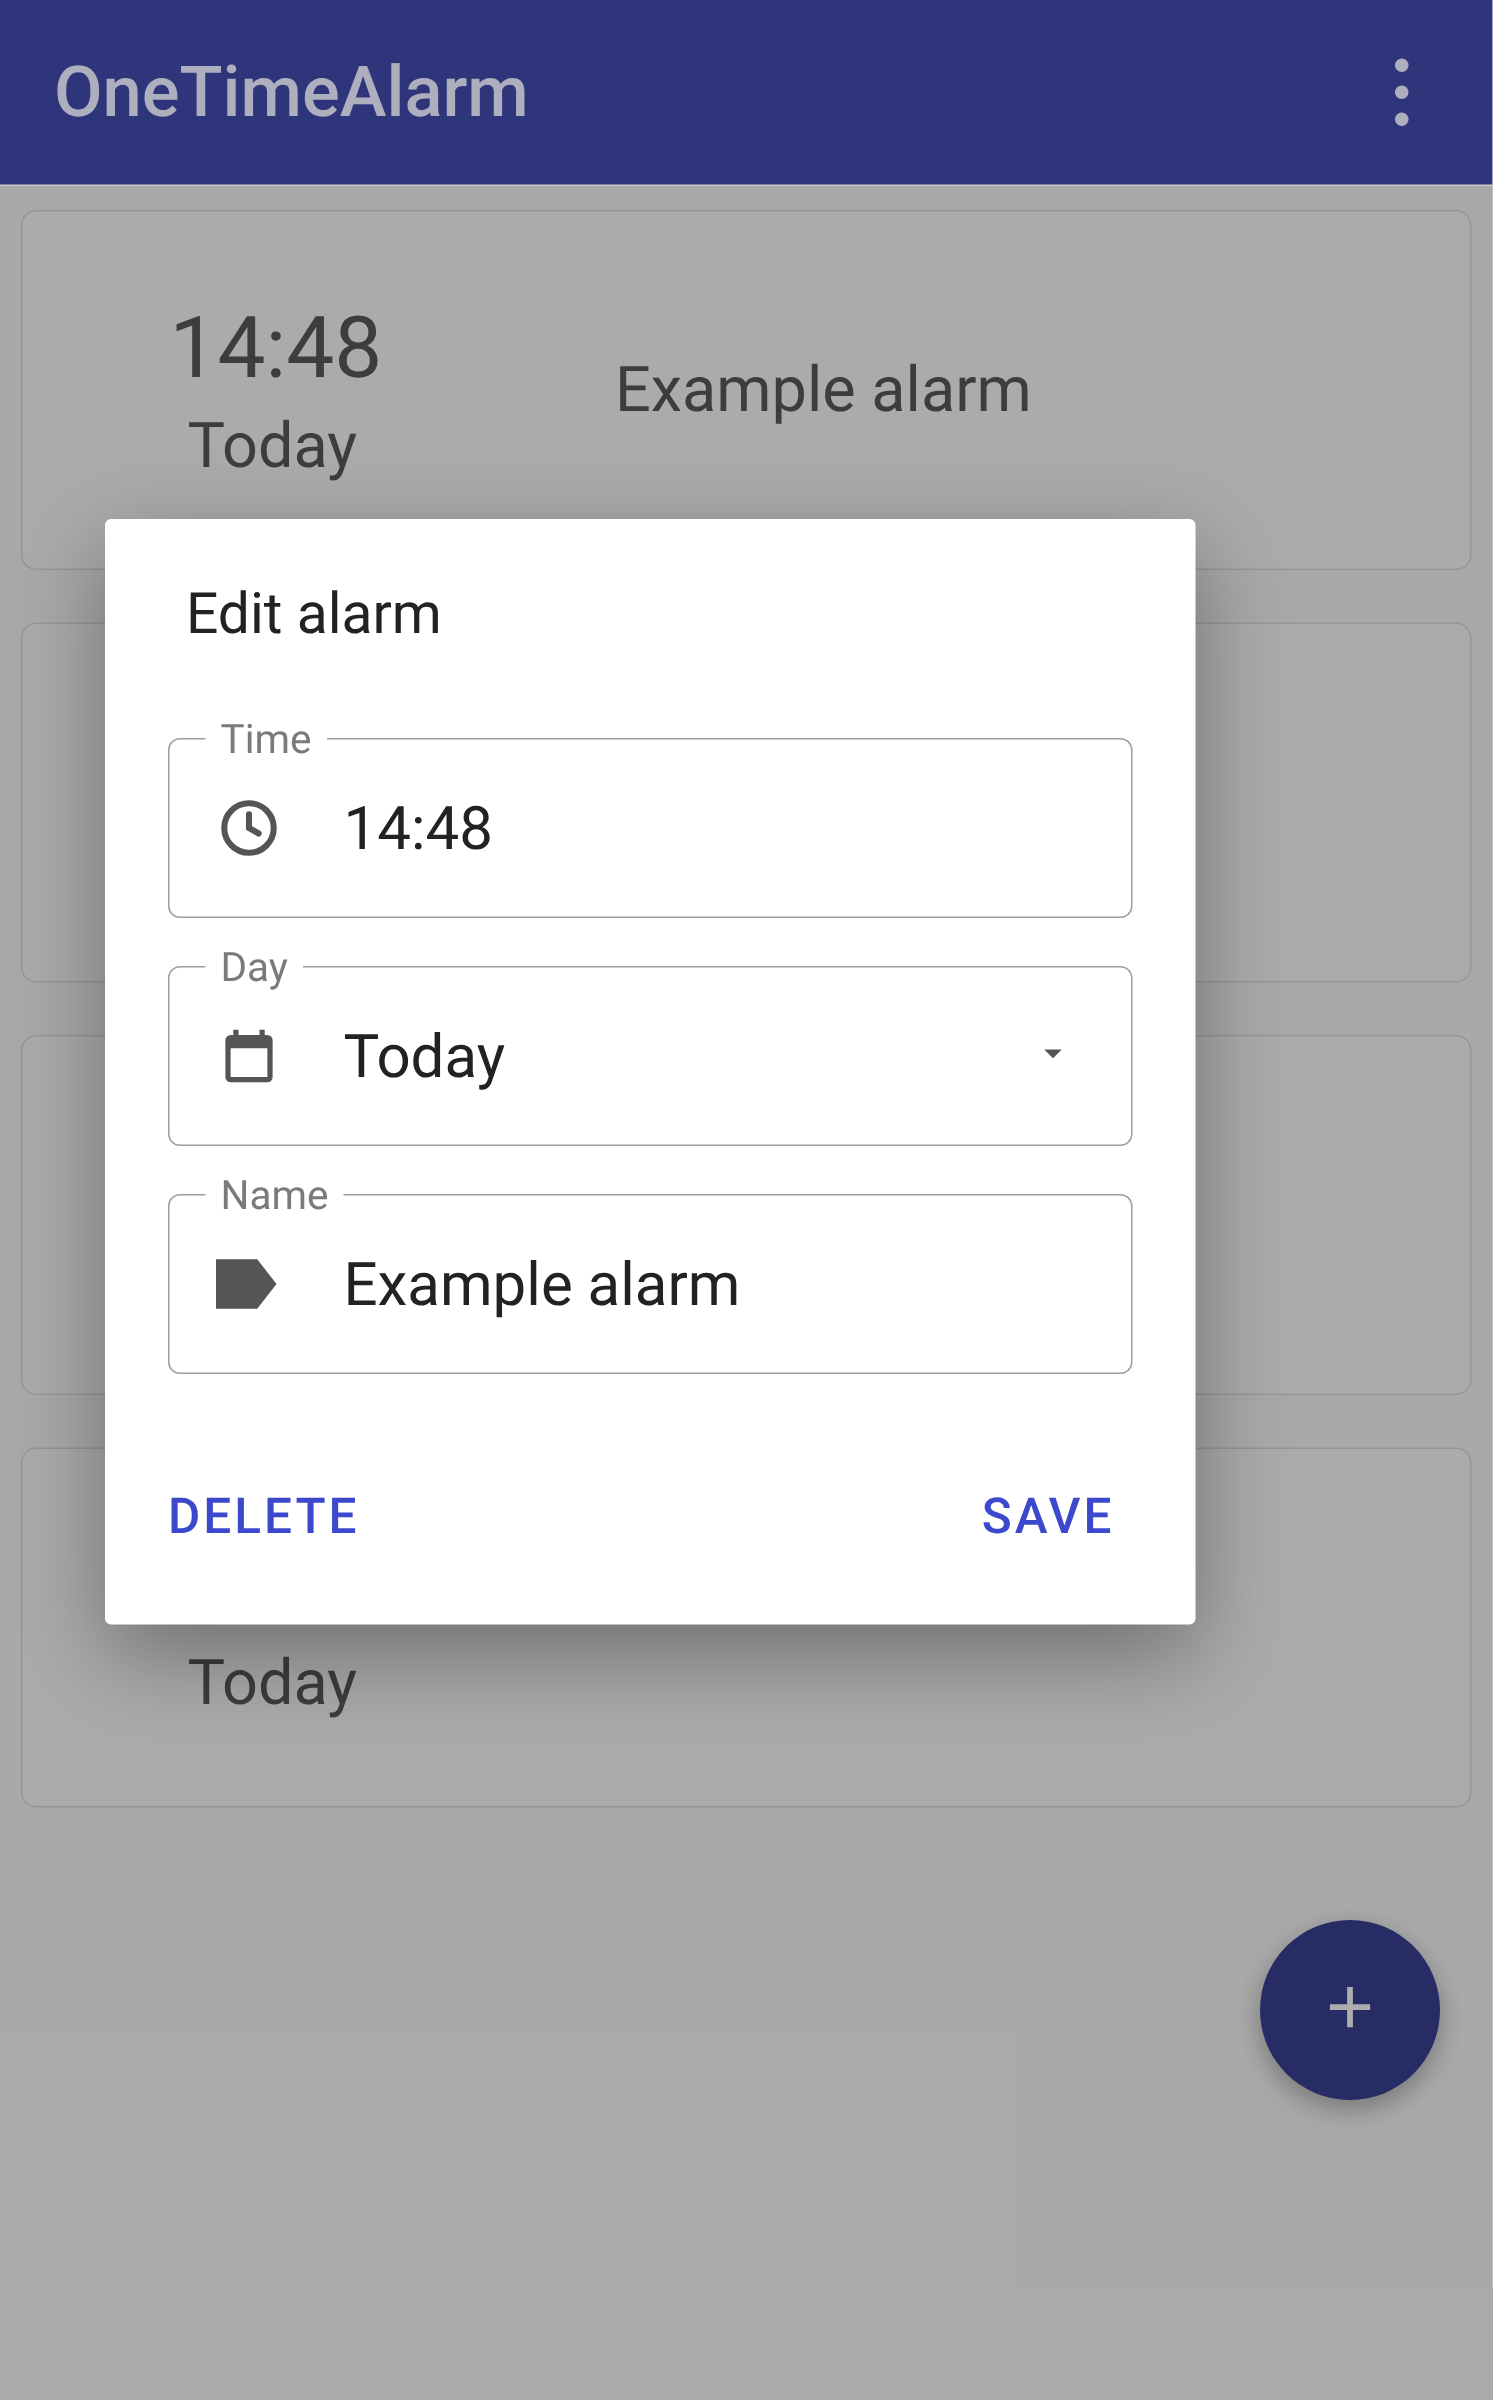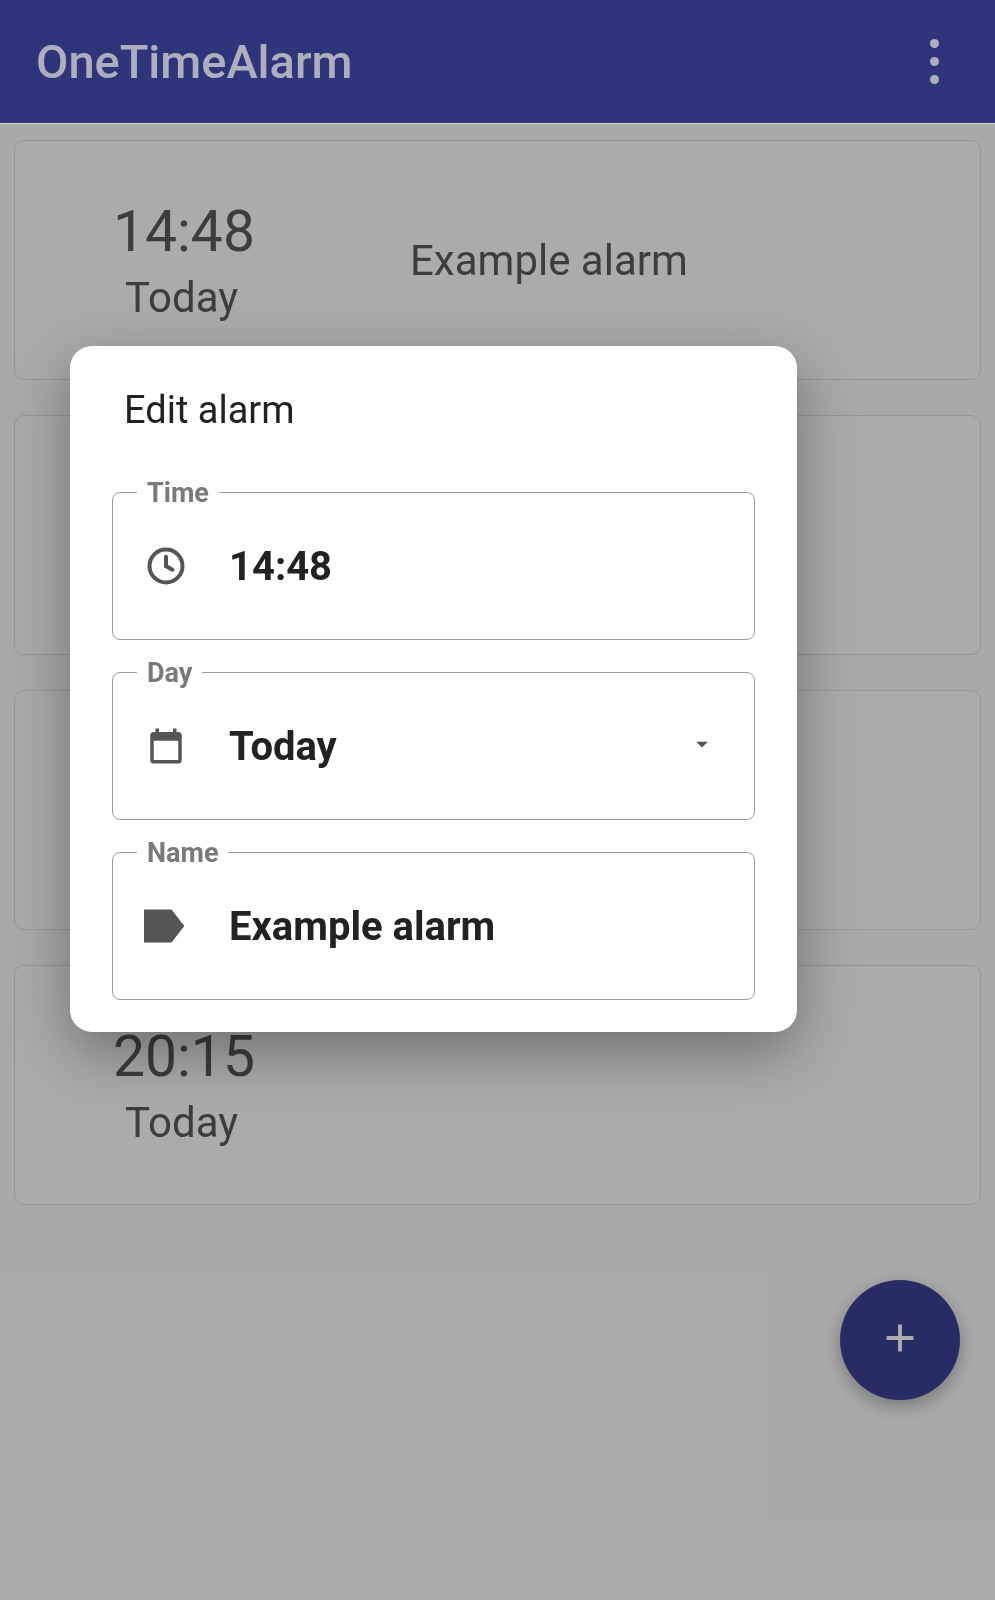--- a/index.html
+++ b/index.html
@@ -91,41 +91,40 @@
     top:0;left:0;right:0;height:124px;
     background: rgba(0,0,0,0.18);
   }
   
   .dialog {
     position: absolute;
     top: 346px;
     left: 70px;
     width: 727px;
     background: #ffffff;
-    border-radius: 22px;
+    border-radius: 4px;
     box-shadow: 0 20px 60px rgba(0,0,0,0.35);
     padding: 42px 42px 0 42px;
   }
   .dialog-title {
     font-size: 38px;
     color: #222;
     padding-left: 12px;
     margin-bottom: 60px;
   }
   
   .field {
     position: relative;
     border: 1.5px solid #9d9d9d;
     border-radius: 8px;
-    height: 148px;
+    height: 120px;
     display: flex;
     align-items: center;
     padding: 0 28px;
     margin-bottom: 32px;
-    font-weight: bold;
   }
   .field-label {
     position: absolute;
     top: -16px;
     left: 24px;
     background: #fff;
     padding: 0 10px;
     font-size: 27px;
     color: #7a7a7a;
   }
@@ -249,13 +248,17 @@
   <div class="field">
     <span class="field-label">Name</span>
     <span class="field-icon">
       <svg width="44" height="34" viewBox="0 0 24 18" fill="#555">
         <path d="M0 0 h15 l7 9 l-7 9 H0 z"></path>
       </svg>
     </span>
     <span class="field-value">Example alarm</span>
   </div>
 
+  <div class="dialog-actions">
+    <div class="dialog-btn">DELETE</div>
+    <div class="dialog-btn">SAVE</div>
+  </div>
 </div>
 
 </body></html>

